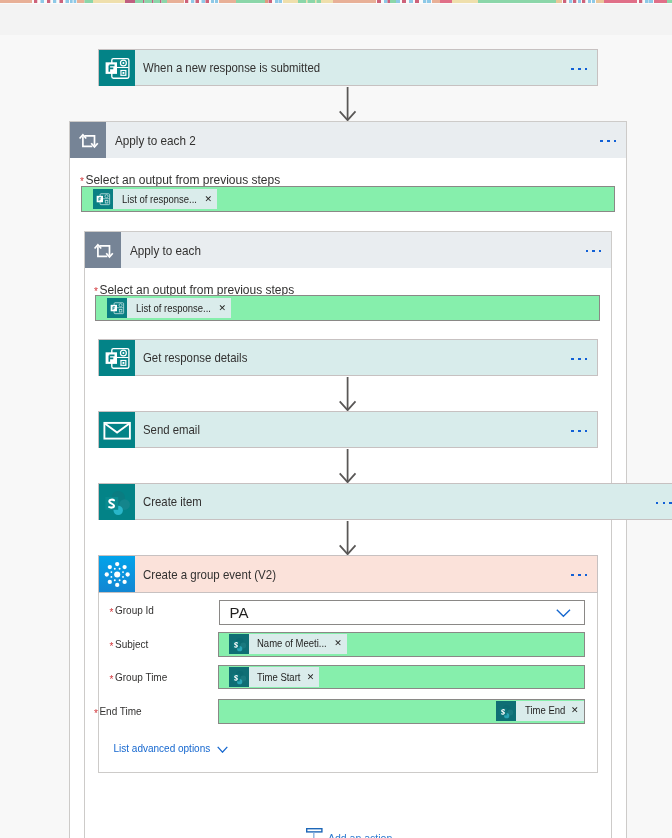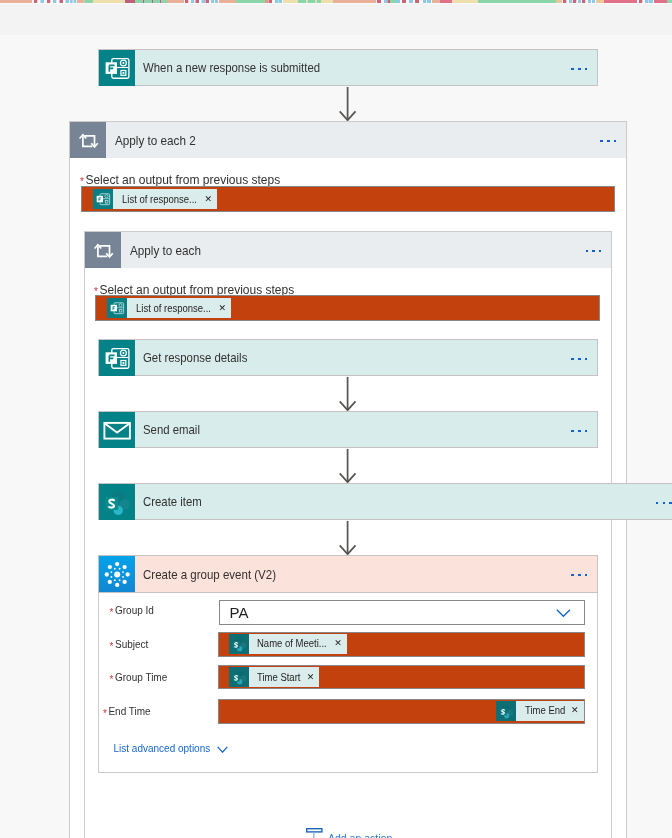--- a/index.html
+++ b/index.html
@@ -19,21 +19,21 @@
   .dots i:first-child{margin-left:0;}
 
   
   .loopbox{background:#fff;border:1px solid #cdcbc9;box-sizing:border-box;}
   .loophdr{height:36px;background:#e9edf0;display:flex;align-items:center;}
   .loophdr .ic{width:36px;height:36px;flex:0 0 36px;background:#768496;display:flex;align-items:center;justify-content:center;}
   .loophdr .tt{font-size:13px;color:#323130;margin-left:8.5px;transform:scaleX(0.9);transform-origin:left center;white-space:nowrap;}
 
   .flabel{font-size:12px;color:#323130;display:inline-block;white-space:nowrap;vertical-align:top;}
   .req{color:#d13438;font-size:10px;display:inline-block;vertical-align:top;margin-right:1.5px;line-height:13px;}
-  .inputbox{border:1px solid #8a8886;box-sizing:border-box;background:#c2410c;text-decoration:underline;}
+  .inputbox{border:1px solid #8a8886;box-sizing:border-box;background:#86efac;text-decoration:underline;}
   .token{display:inline-flex;align-items:center;background:#daeceb;height:20px;}
   .token .tic{width:20px;height:20px;flex:0 0 20px;background:#038387;display:flex;align-items:center;justify-content:center;}
   .token .tlbl{font-size:10px;color:#201f1e;margin:0 4px 0 8.5px;white-space:nowrap;display:inline-block;transform:scaleX(0.95);transform-origin:left center;}
   .token .tx{font-size:9px;color:#201f1e;margin-right:5px;line-height:1;font-family:"Liberation Sans",sans-serif;}
 
   .arrow{position:absolute;}
   .evhdr{background:#fbe2da;border:1px solid #c7c1c1;box-sizing:border-box;display:flex;align-items:center;}
   .evhdr .ic{width:36px;height:36px;flex:0 0 36px;background:linear-gradient(180deg,#02a3ea 0%,#1386d2 100%);display:flex;align-items:center;justify-content:center;}
   .evhdr .tt{font-size:13px;color:#323130;margin-left:7.8px;transform:scaleX(0.885);transform-origin:left center;white-space:nowrap;}
 
@@ -414,21 +414,21 @@
         <circle cx="19.2" cy="26.4" r="4.7" fill="#2aa5b5"></circle>
         <rect x="6.3" y="13" width="12.9" height="12.8" fill="#0d767c"></rect>
         <path d="M15.0 16.3 C14.0 15.4 10.3 15.2 10.3 17.4 C10.3 19.8 15.0 19.4 15.0 21.8 C15.0 24.0 11.4 23.9 10.1 23.0" fill="none" stroke="#fff" stroke-width="2.1" stroke-linecap="round"></path>
       </svg>
     </div>
     <span class="tlbl">Time Start</span>
     <span class="tx">✕</span>
   </div>
 </div>
 
-<div class="abs fldlabel" style="left:103px;top:706.5px;">
+<div class="abs fldlabel" style="left:94px;top:706.5px;">
   <span class="req">*</span><span>End Time</span>
 </div>
 <div class="abs inputbox" style="left:217.5px;top:698.5px;width:367px;height:25px;text-align:right;">
   <div class="token" style="margin:1px 0 0 10px;">
     <div class="tic">
       <svg width="20" height="20" viewBox="0 0 36 36">
         <rect x="0" y="0" width="36" height="36" fill="#0f6e74"></rect>
         <circle cx="19.2" cy="13.9" r="6.8" fill="#0c6a71"></circle>
         <circle cx="25.6" cy="20.6" r="5.3" fill="#19787e"></circle>
         <circle cx="19.2" cy="26.4" r="4.7" fill="#2aa5b5"></circle>

